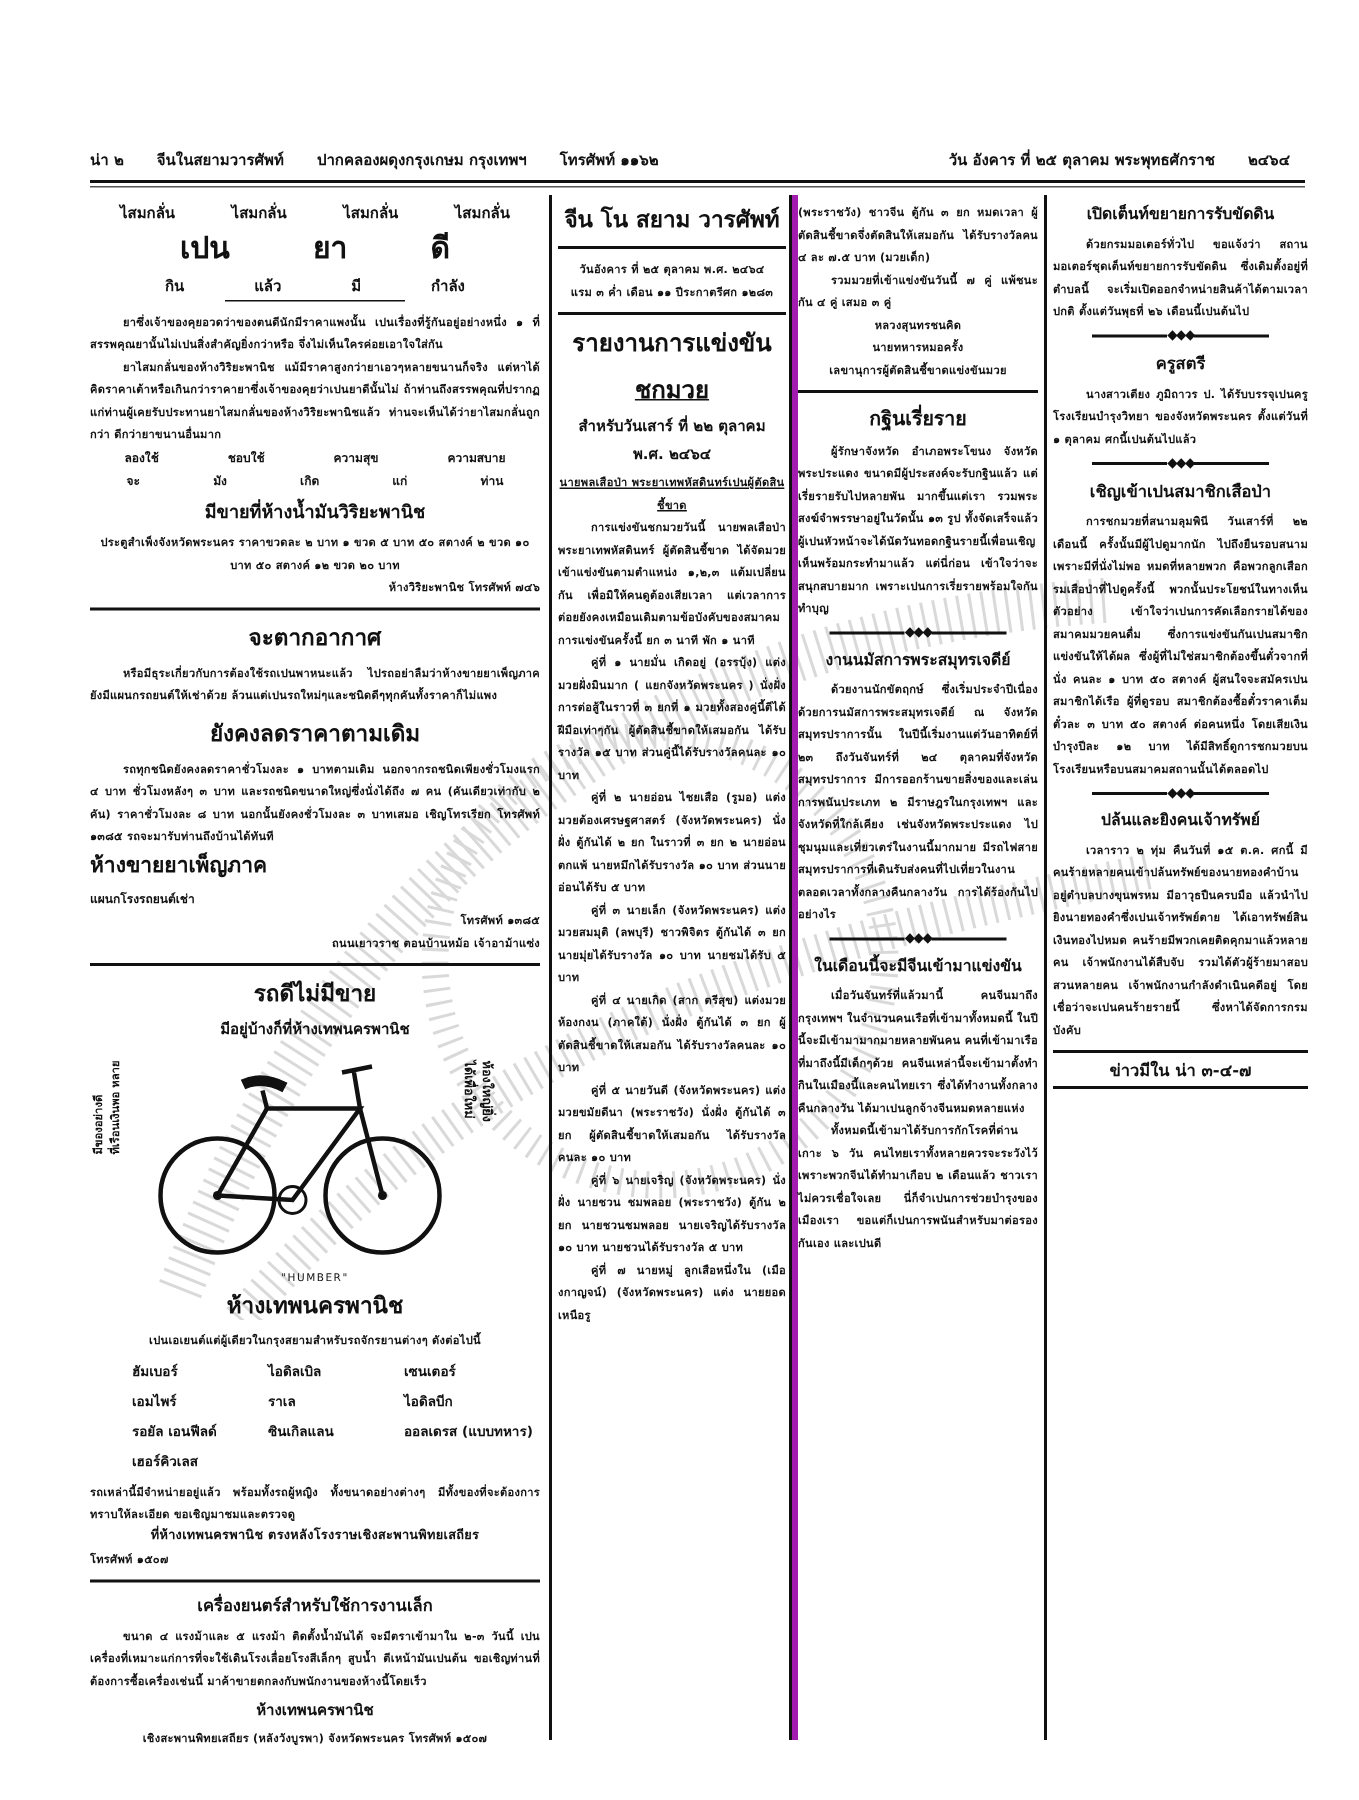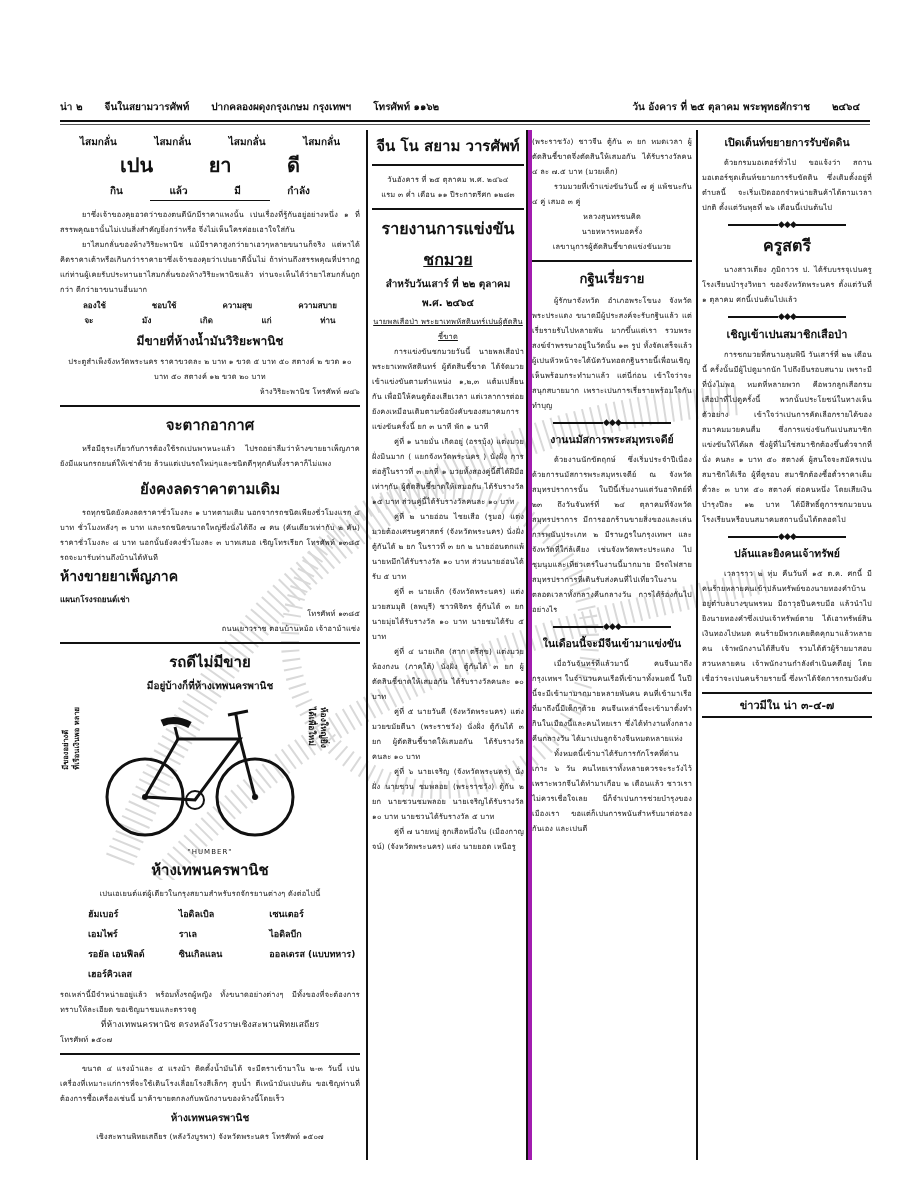--- a/index.html
+++ b/index.html
@@ -16,21 +16,21 @@
   .masthead .spacer { flex:1; }
   .rule-top { position:absolute; left:60px; top:120px; width:810px; height:2px; background:#111; }
   .rule-top2 { position:absolute; left:60px; top:124px; width:810px; height:1px; background:#555; }
 
   .col { position:absolute; top:130px; overflow:hidden; }
   .col1 { left:60px; width:300px; height:1040px; }
   .col2 { left:366px; width:152px; height:1030px; border-left:2px solid #111; border-right:4px solid #a21caf; padding:0 4px; }
   .col3 { left:526px; width:160px; height:1030px; border-left:2px solid #111; border-right:2px solid #111; padding:0 4px; }
   .col4 { left:700px; width:170px; height:1030px; padding:0 2px; }
 
-  .body-text { font-size:7.4px; line-height:15px; text-align:justify; font-weight:normal; letter-spacing:0.2px; }
+  .body-text { font-size:7.4px; line-height:15px; text-align:justify; font-weight:bold; letter-spacing:0.2px; }
   .indent { text-indent:22px; }
   .center { text-align:center; }
   .hl-lg { font-size:17px; font-weight:bold; text-align:center; margin:6px 0 4px; }
   .hl-md { font-size:13px; font-weight:bold; text-align:center; margin:6px 0 4px; }
   .hl-sm { font-size:10px; font-weight:bold; text-align:center; margin:4px 0; }
   .row-spread { display:flex; justify-content:space-between; font-size:10px; font-weight:bold; }
   .row-spread-sm { display:flex; justify-content:space-around; font-size:8px; font-weight:bold; margin:2px 0; }
   .hr { height:2px; background:#111; margin:6px 0; }
   .underline-short { width:120px; height:1px; background:#111; margin:2px auto 6px; }
   .ornament { text-align:center; font-size:9px; letter-spacing:-1px; margin:4px 0; }
@@ -164,20 +164,21 @@
       <span>รอยัล เอนฟีลด์</span>
       <span>ซินเกิลแลน</span>
       <span>ออลเดรส (แบบทหาร)</span>
       <span>เฮอร์คิวเลส</span>
     </div>
     <div class="body-text">รถเหล่านี้มีจำหน่ายอยู่แล้ว พร้อมทั้งรถผู้หญิง ทั้งขนาดอย่างต่างๆ มีทั้งของที่จะต้องการทราบให้ละเอียด ขอเชิญมาชมและตรวจดู</div>
     <div class="body-text center" style="font-size:8.5px;">ที่ห้างเทพนครพานิช ตรงหลังโรงราษเชิงสะพานพิทยเสถียร</div>
     <div class="body-text">โทรศัพท์ ๑๕๐๗</div>
     <div class="hr"></div>
 
+    <div class="hl-sm" style="font-size:11px;">เครื่องยนตร์สำหรับใช้การงานเล็ก</div>
     <div class="body-text indent">ขนาด ๔ แรงม้าและ ๕ แรงม้า ติดตั้งน้ำมันได้ จะมีตราเข้ามาใน ๒-๓ วันนี้ เปนเครื่องที่เหมาะแก่การที่จะใช้เดินโรงเลื่อยโรงสีเล็กๆ สูบน้ำ ตีเหน้ามันเปนต้น ขอเชิญท่านที่ต้องการซื้อเครื่องเช่นนี้ มาค้าขายตกลงกับพนักงานของห้างนี้โดยเร็ว</div>
     <div class="hl-sm">ห้างเทพนครพานิช</div>
     <div class="body-text center">เชิงสะพานพิทยเสถียร (หลังวังบูรพา) จังหวัดพระนคร โทรศัพท์ ๑๕๐๗</div>
   </div>
 
   <div class="col col2">
     <div class="hl-lg" style="margin-top:4px;font-size:15px;">จีน โน สยาม วารศัพท์</div>
     <div class="hr"></div>
     <div class="body-text center">วันอังคาร ที่ ๒๕ ตุลาคม พ.ศ. ๒๔๖๔</div>
     <div class="body-text center">แรม ๓ ค่ำ เดือน ๑๑ ปีระกาตรีศก ๑๒๘๓</div>
@@ -212,21 +213,21 @@
     <div class="ornament">◆◆◆</div>
     <div class="hl-sm" style="font-size:10.5px;">ในเดือนนี้จะมีจีนเข้ามาแข่งขัน</div>
     <div class="body-text indent">เมื่อวันจันทร์ที่แล้วมานี้ คนจีนมาถึงกรุงเทพฯ ในจำนวนคนเรือที่เข้ามาทั้งหมดนี้ ในปีนี้จะมีเข้ามามากมายหลายพันคน คนที่เข้ามาเรือที่มาถึงนี้มีเด็กๆด้วย คนจีนเหล่านี้จะเข้ามาตั้งทำกินในเมืองนี้และคนไทยเรา ซึ่งได้ทำงานทั้งกลางคืนกลางวัน ได้มาเปนลูกจ้างจีนหมดหลายแห่ง</div>
     <div class="body-text indent">ทั้งหมดนี้เข้ามาได้รับการกักโรคที่ด่านเกาะ ๖ วัน คนไทยเราทั้งหลายควรจะระวังไว้ เพราะพวกจีนได้ทำมาเกือบ ๒ เดือนแล้ว ชาวเราไม่ควรเชื่อใจเลย นี่ก็จำเปนการช่วยบำรุงของเมืองเรา ขอแต่ก็เปนการพนันสำหรับมาต่อรองกันเอง และเปนดี</div>
   </div>
 
   <div class="col col4">
     <div class="hl-sm" style="font-size:10.5px;margin-top:4px;">เปิดเต็นท์ขยายการรับขัดดิน</div>
     <div class="body-text indent">ด้วยกรมมอเตอร์ทั่วไป ขอแจ้งว่า สถานมอเตอร์ชุดเต็นท์ขยายการรับขัดดิน ซึ่งเดิมตั้งอยู่ที่ตำบลนี้ จะเริ่มเปิดออกจำหน่ายสินค้าได้ตามเวลาปกติ ตั้งแต่วันพุธที่ ๒๖ เดือนนี้เปนต้นไป</div>
     <div class="ornament">◆◆◆</div>
-    <div class="hl-sm" style="font-size:16px;">ครูสตรี</div>
+    <div class="hl-sm" style="font-size:11px;">ครูสตรี</div>
     <div class="body-text indent">นางสาวเตียง ภูมิถาวร ป. ได้รับบรรจุเปนครูโรงเรียนบำรุงวิทยา ของจังหวัดพระนคร ตั้งแต่วันที่ ๑ ตุลาคม ศกนี้เปนต้นไปแล้ว</div>
     <div class="ornament">◆◆◆</div>
     <div class="hl-sm" style="font-size:11px;">เชิญเข้าเปนสมาชิกเสือป่า</div>
     <div class="body-text indent">การชกมวยที่สนามลุมพินี วันเสาร์ที่ ๒๒ เดือนนี้ ครั้งนั้นมีผู้ไปดูมากนัก ไปถึงยืนรอบสนาม เพราะมีที่นั่งไม่พอ หมดที่หลายพวก คือพวกลูกเสือกรมเสือป่าที่ไปดูครั้งนี้ พวกนั้นประโยชน์ในทางเห็นตัวอย่าง เข้าใจว่าเปนการคัดเลือกรายได้ของสมาคมมวยคนดื่ม ซึ่งการแข่งขันกันเปนสมาชิกแข่งขันให้ได้ผล ซึ่งผู้ที่ไม่ใช่สมาชิกต้องขึ้นตั๋วจากที่นั่ง คนละ ๑ บาท ๕๐ สตางค์ ผู้สนใจจะสมัครเปนสมาชิกได้เรือ ผู้ที่ดูรอบ สมาชิกต้องซื้อตั๋วราคาเต็มตั๋วละ ๓ บาท ๕๐ สตางค์ ต่อคนหนึ่ง โดยเสียเงินบำรุงปีละ ๑๒ บาท ได้มีสิทธิ์ดูการชกมวยบนโรงเรียนหรือบนสมาคมสถานนั้นได้ตลอดไป</div>
     <div class="ornament">◆◆◆</div>
     <div class="hl-sm" style="font-size:10.5px;">ปล้นและยิงคนเจ้าทรัพย์</div>
     <div class="body-text indent">เวลาราว ๒ ทุ่ม คืนวันที่ ๑๕ ต.ค. ศกนี้ มีคนร้ายหลายคนเข้าปล้นทรัพย์ของนายทองคำบ้านอยู่ตำบลบางขุนพรหม มีอาวุธปืนครบมือ แล้วนำไปยิงนายทองคำซึ่งเปนเจ้าทรัพย์ตาย ได้เอาทรัพย์สินเงินทองไปหมด คนร้ายมีพวกเคยติดคุกมาแล้วหลายคน เจ้าพนักงานได้สืบจับ รวมได้ตัวผู้ร้ายมาสอบสวนหลายคน เจ้าพนักงานกำลังดำเนินคดีอยู่ โดยเชื่อว่าจะเปนคนร้ายรายนี้ ซึ่งหาได้จัดการกรมบังคับ</div>
     <div class="continued-box">ข่าวมีใน น่า ๓-๔-๗</div>
   </div>
 

